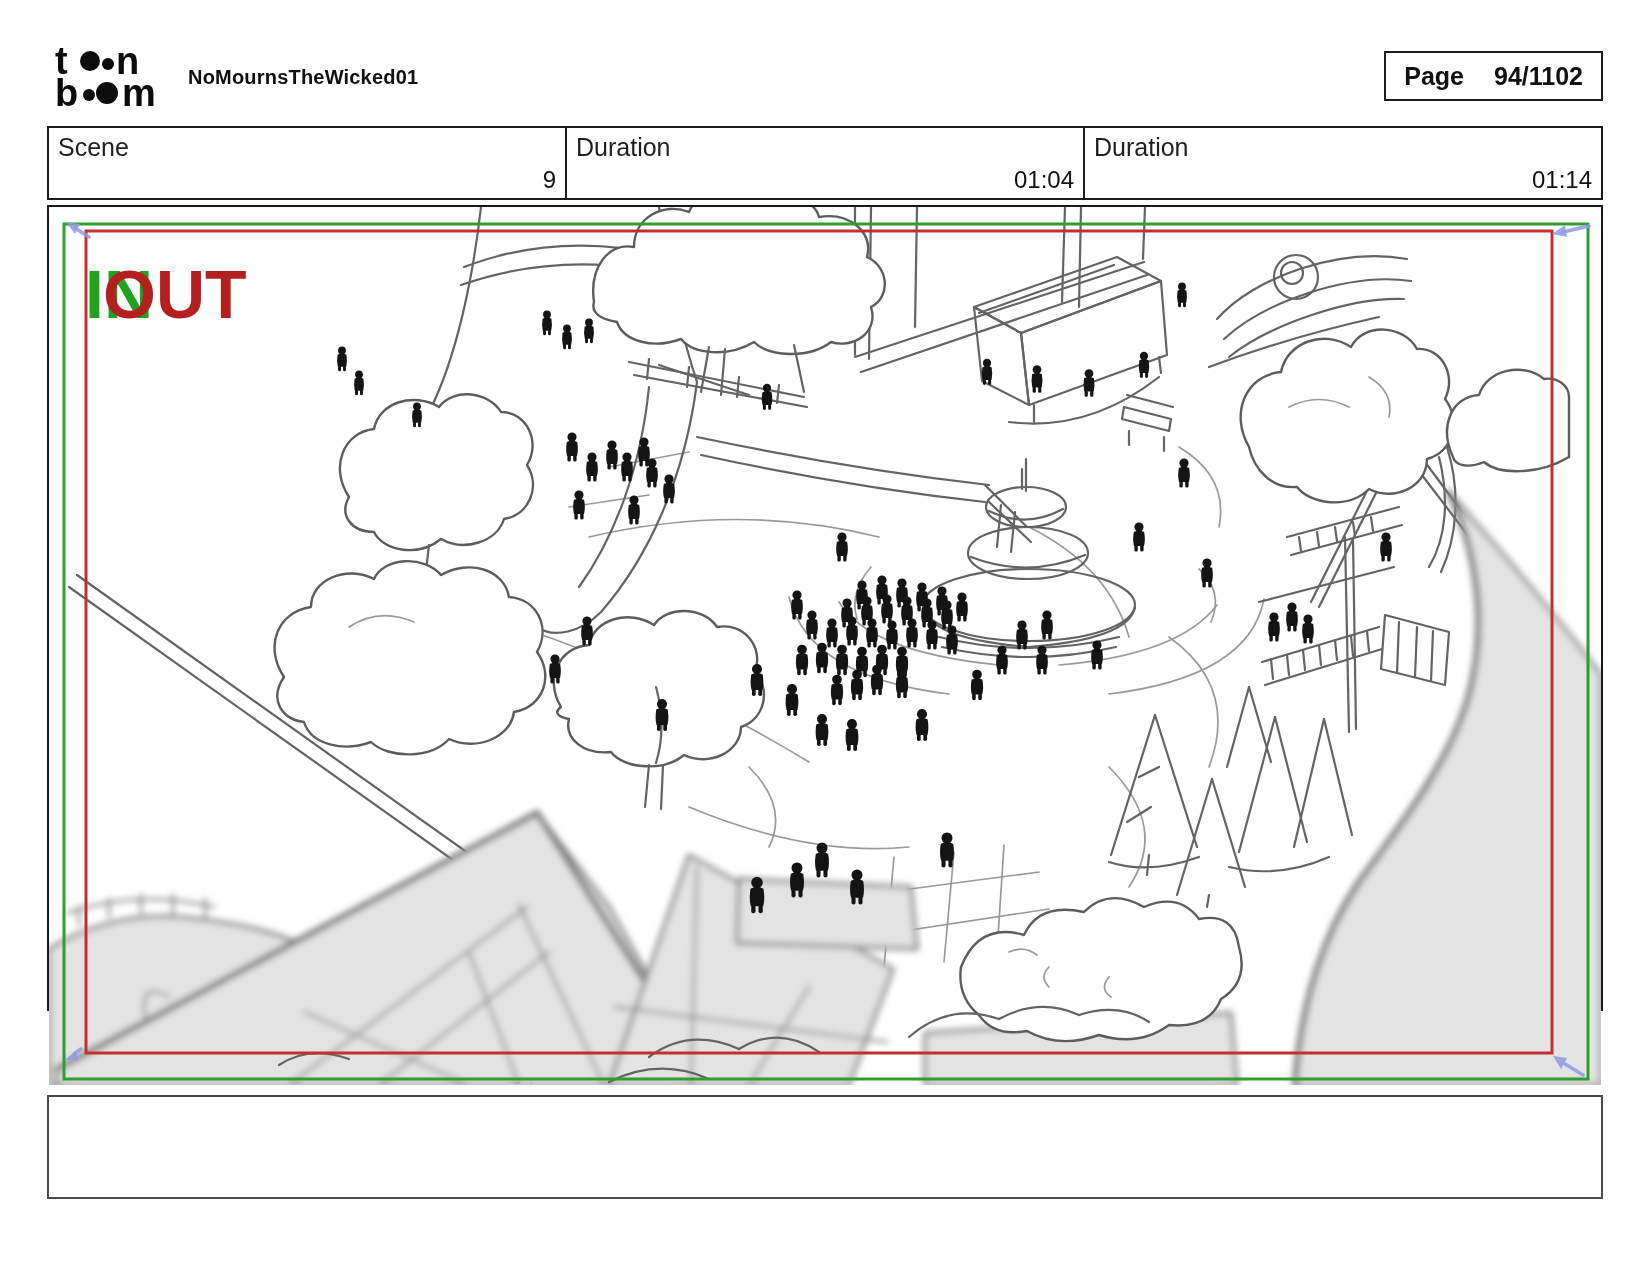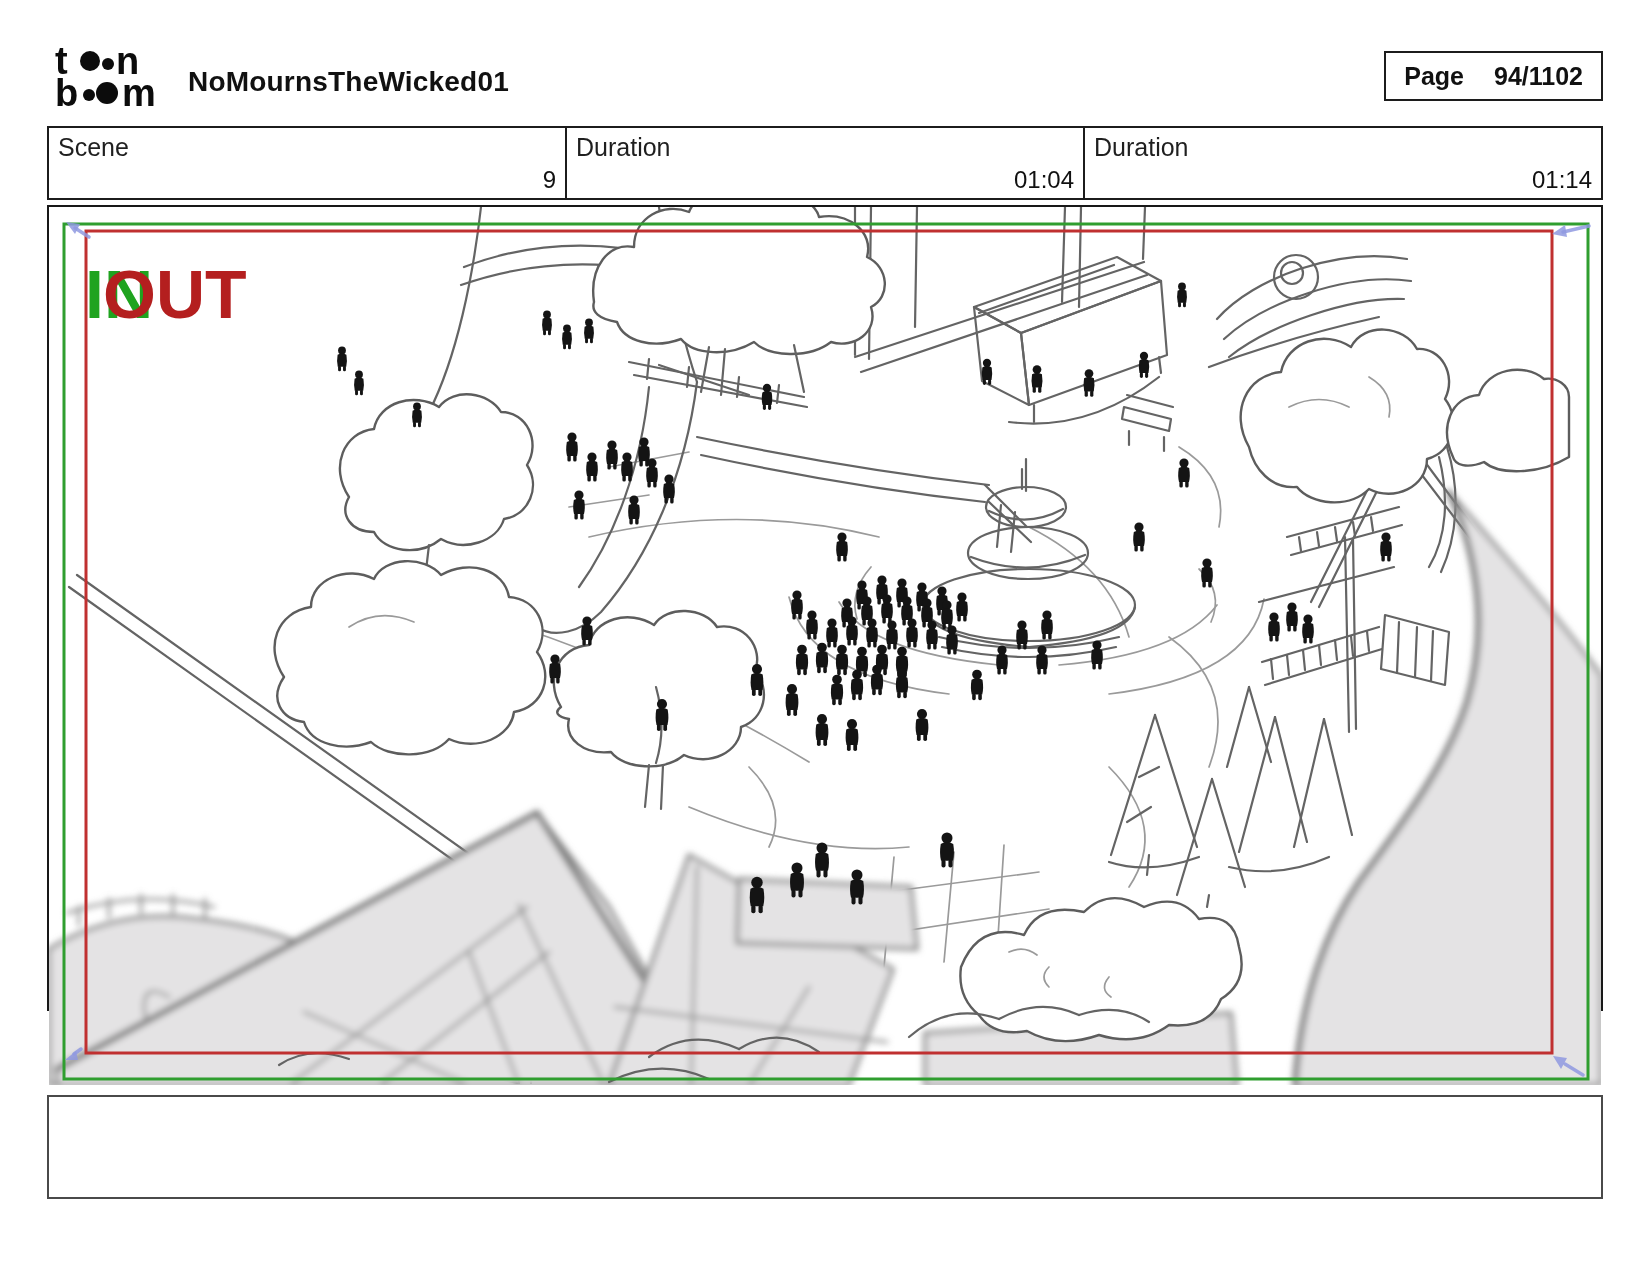--- a/index.html
+++ b/index.html
@@ -1,20 +1,20 @@
 <!DOCTYPE html>
 <html><head>
 <meta charset="utf-8">
 <style>
   html,body{margin:0;padding:0;background:#ffffff;}
   .page{position:relative;width:1650px;height:1275px;background:#fff;overflow:hidden;
         font-family:"Liberation Sans",sans-serif;color:#111;}
   
   .logo{position:absolute;left:54px;top:44px;}
-  .title{position:absolute;left:188px;top:66px;font-size:28px;font-weight:700;letter-spacing:.2px;}
+  .title{position:absolute;left:188px;top:66px;font-size:20px;font-weight:700;letter-spacing:.2px;}
   .page-box{position:absolute;top:51px;right:47px;height:50px;border:2px solid #1c1c1c;
             display:flex;align-items:center;gap:30px;padding:0 18px;font-size:25px;font-weight:700;
             box-sizing:border-box;background:#fff;}
   
   .info-row{position:absolute;left:47px;top:126px;width:1556px;height:74px;border:2px solid #1c1c1c;
             box-sizing:border-box;display:flex;background:#fff;}
   .cell{flex:1 1 0;position:relative;border-right:2px solid #1c1c1c;}
   .cell:last-child{border-right:none;}
   .cell-label{position:absolute;left:9px;top:5px;font-size:25px;color:#1f1f1f;}
   .cell-value{position:absolute;right:9px;bottom:4px;font-size:24px;color:#111;}

